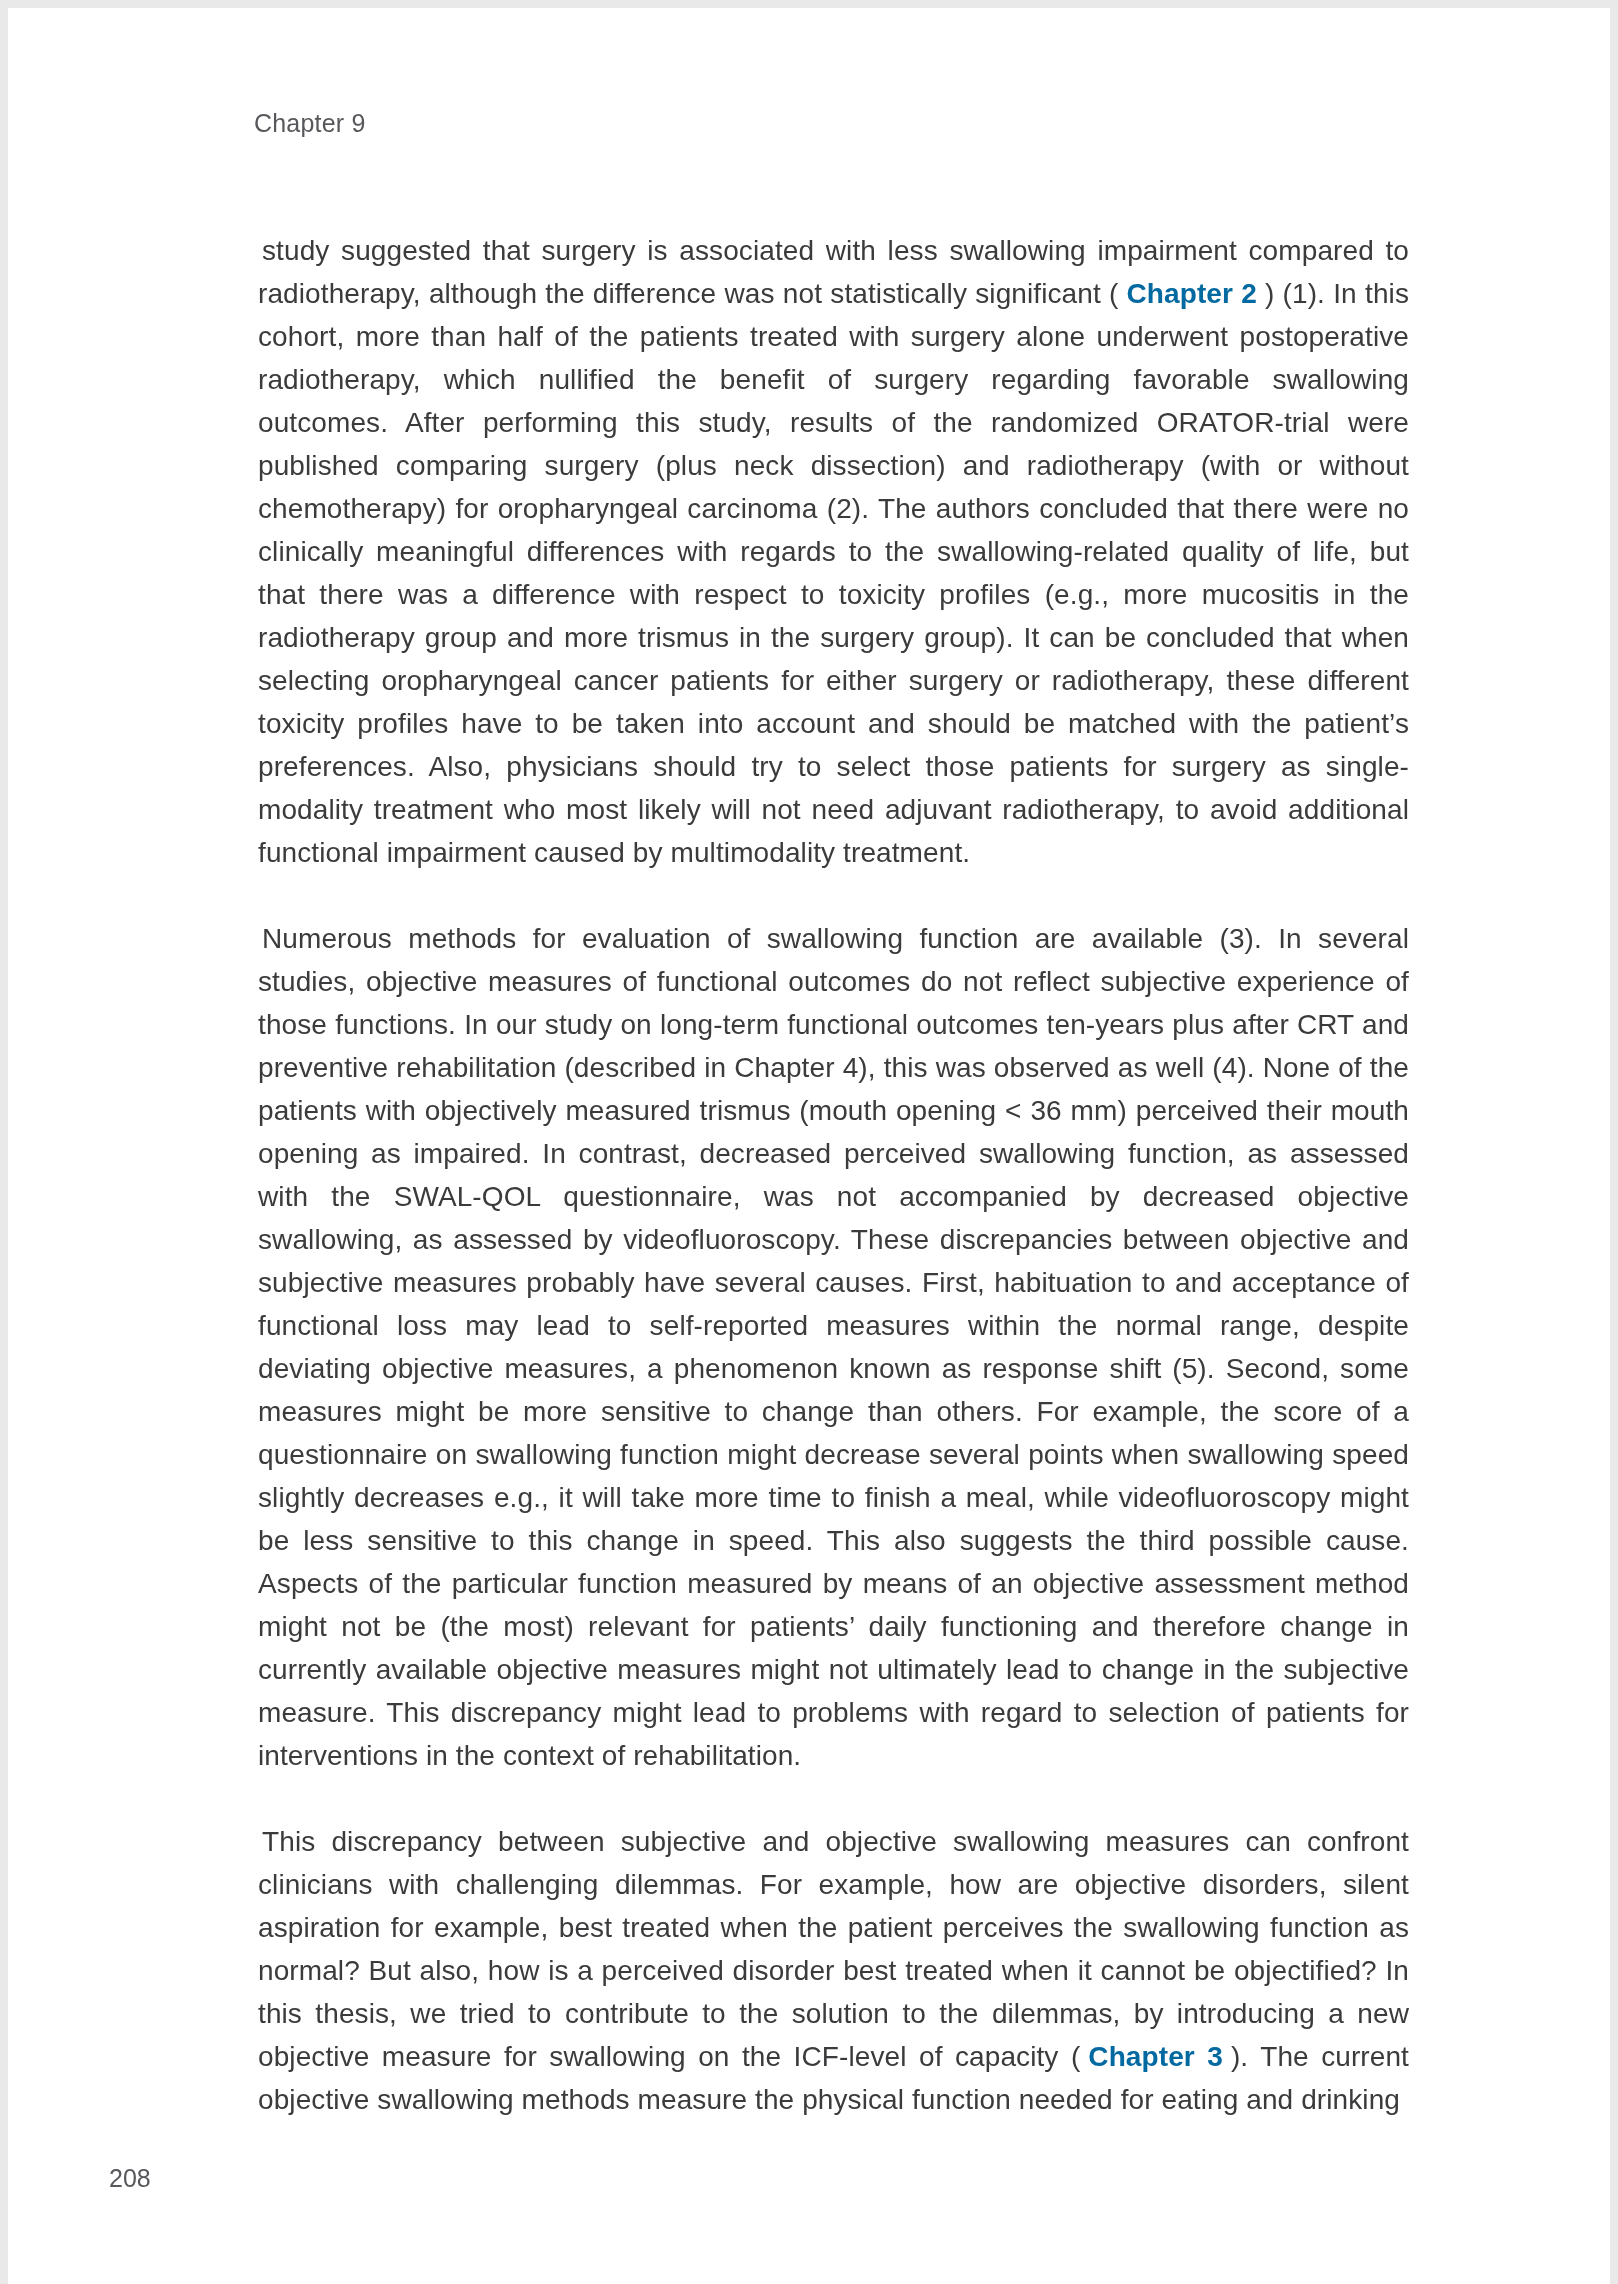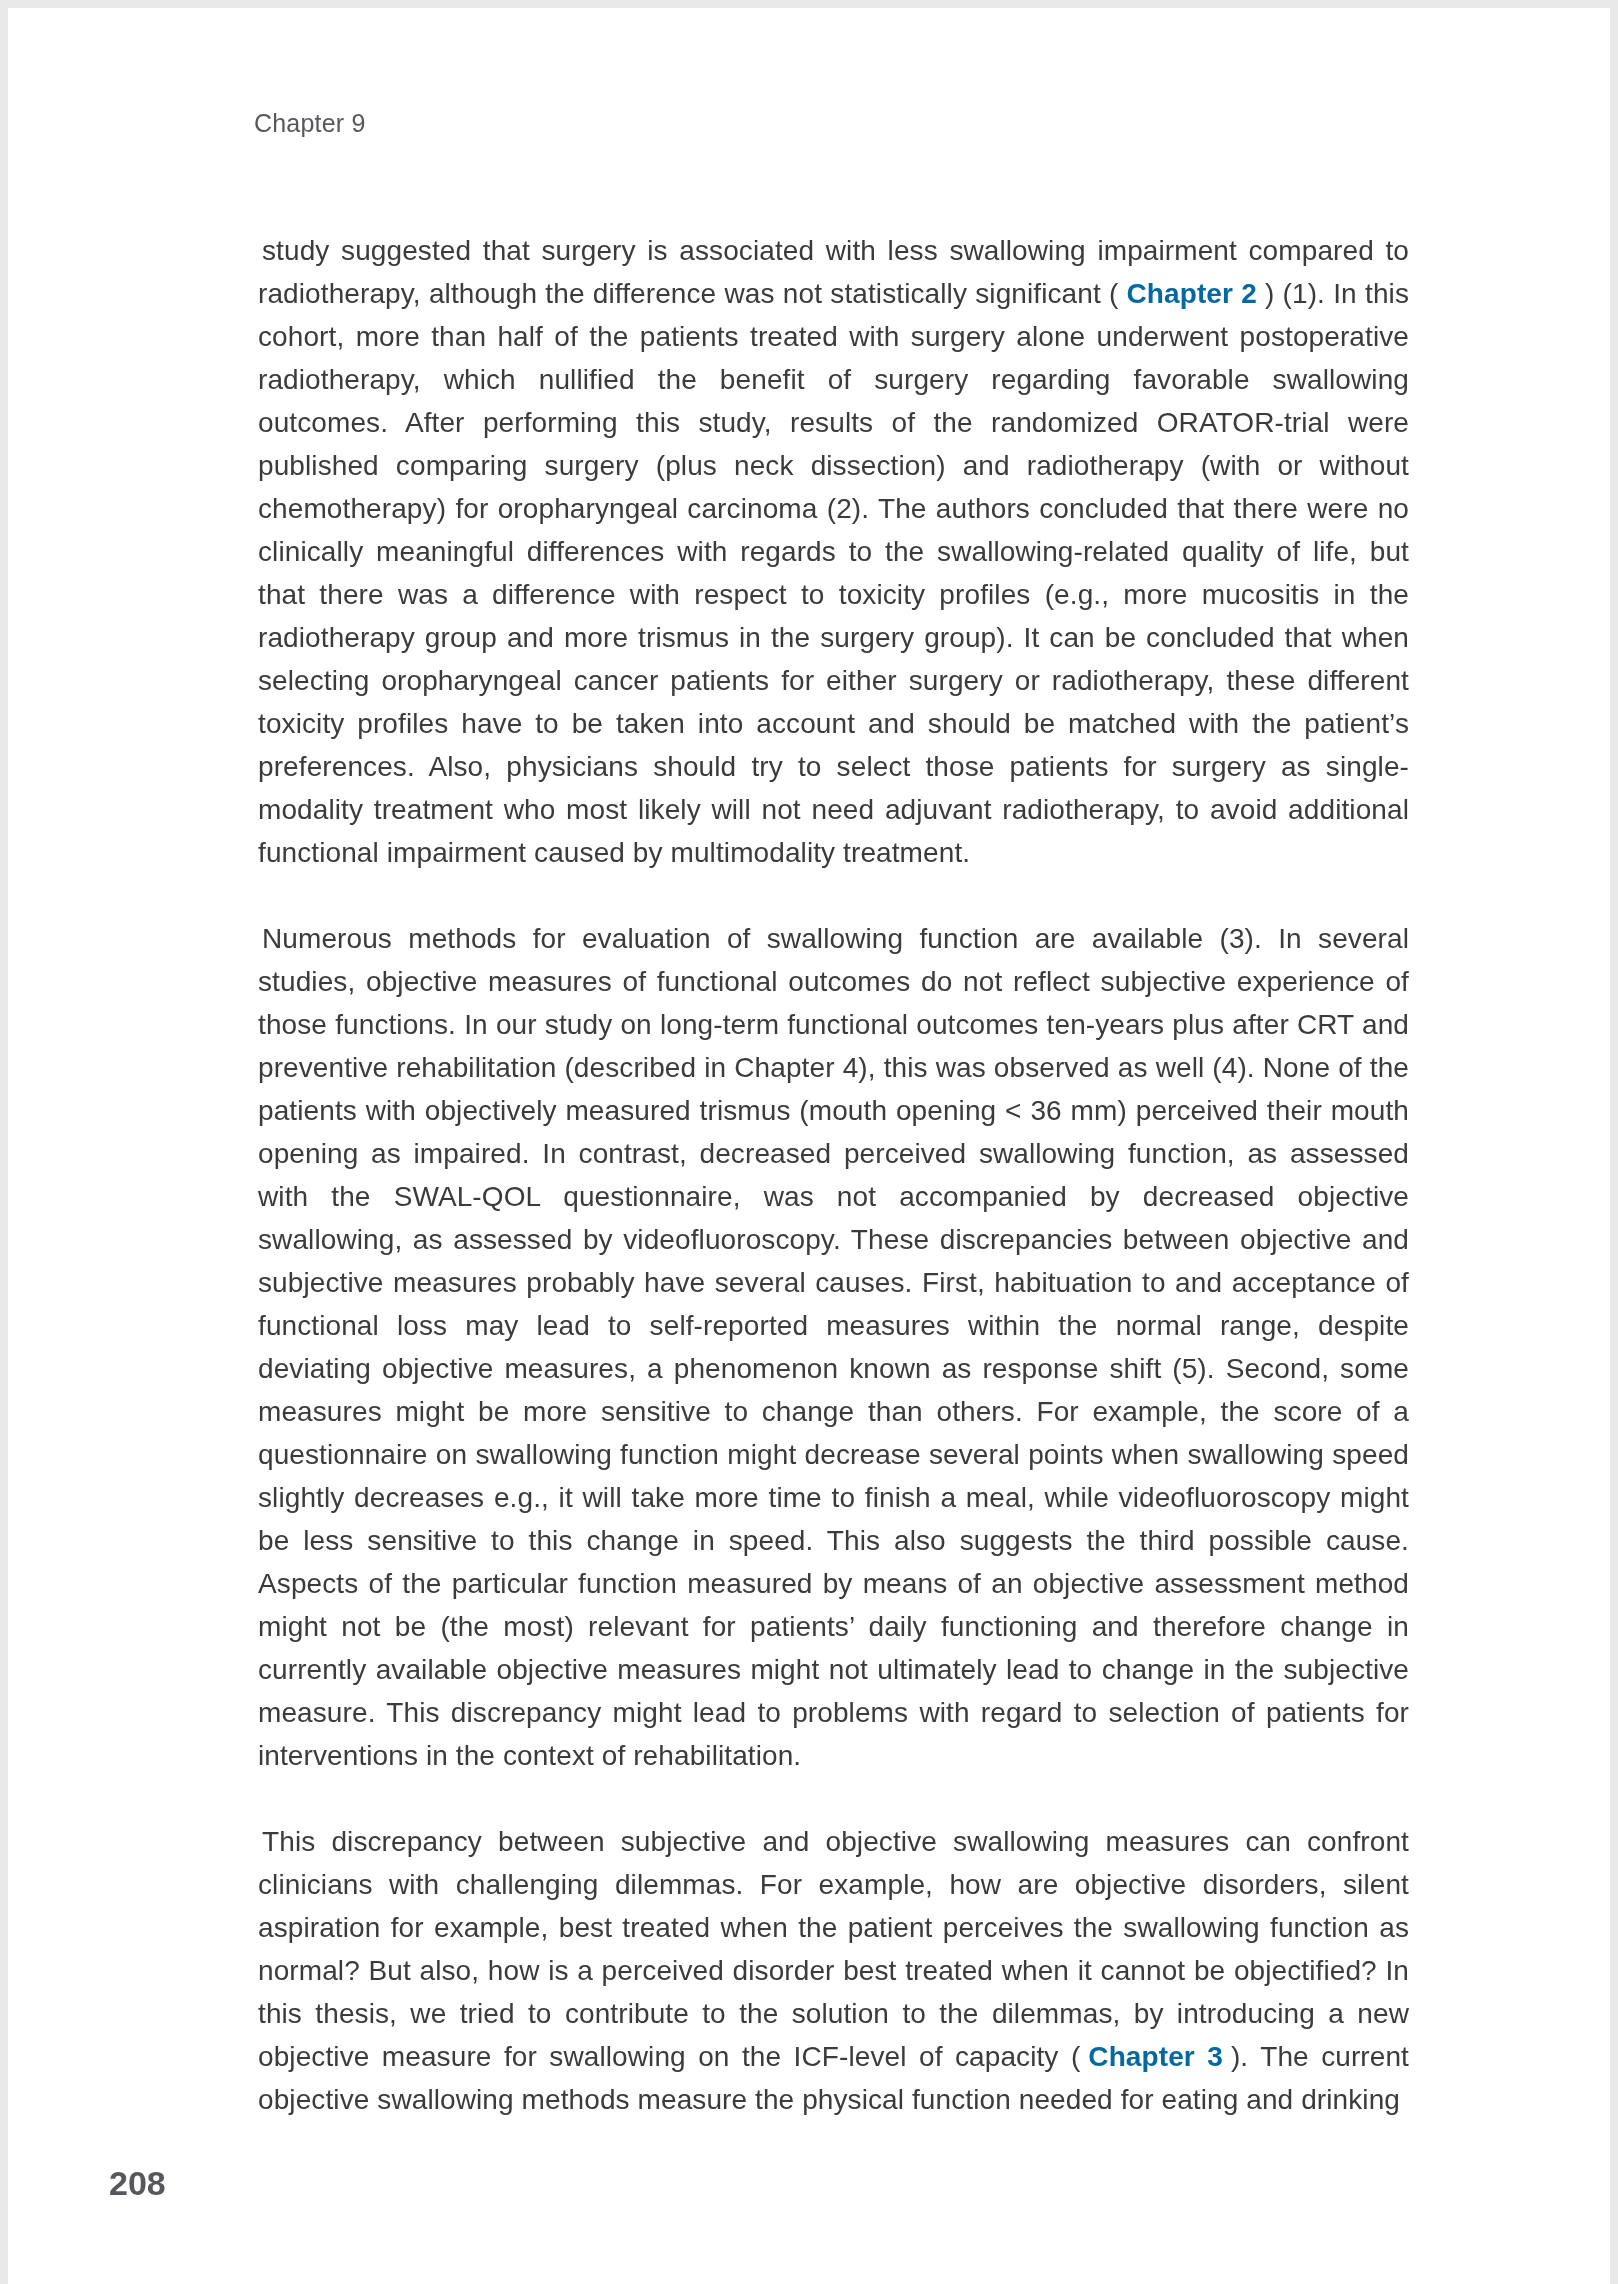--- a/index.html
+++ b/index.html
@@ -37,23 +37,22 @@
     margin-top: 43px;
   }
   .body-text strong {
     font-weight: bold;
     color: #0369a1;
   }
   .page-number {
     position: absolute;
     left: 97px;
     top: 2152px;
-    font-size: 34px;
+    font-size: 25px;
     color: #57585b;
-    font-weight: bold;
   }
 </style>
 </head>
 <body>
 
 <div class="page">
 
   <div class="running-header">Chapter 9</div>
 
   <div class="body-text">

